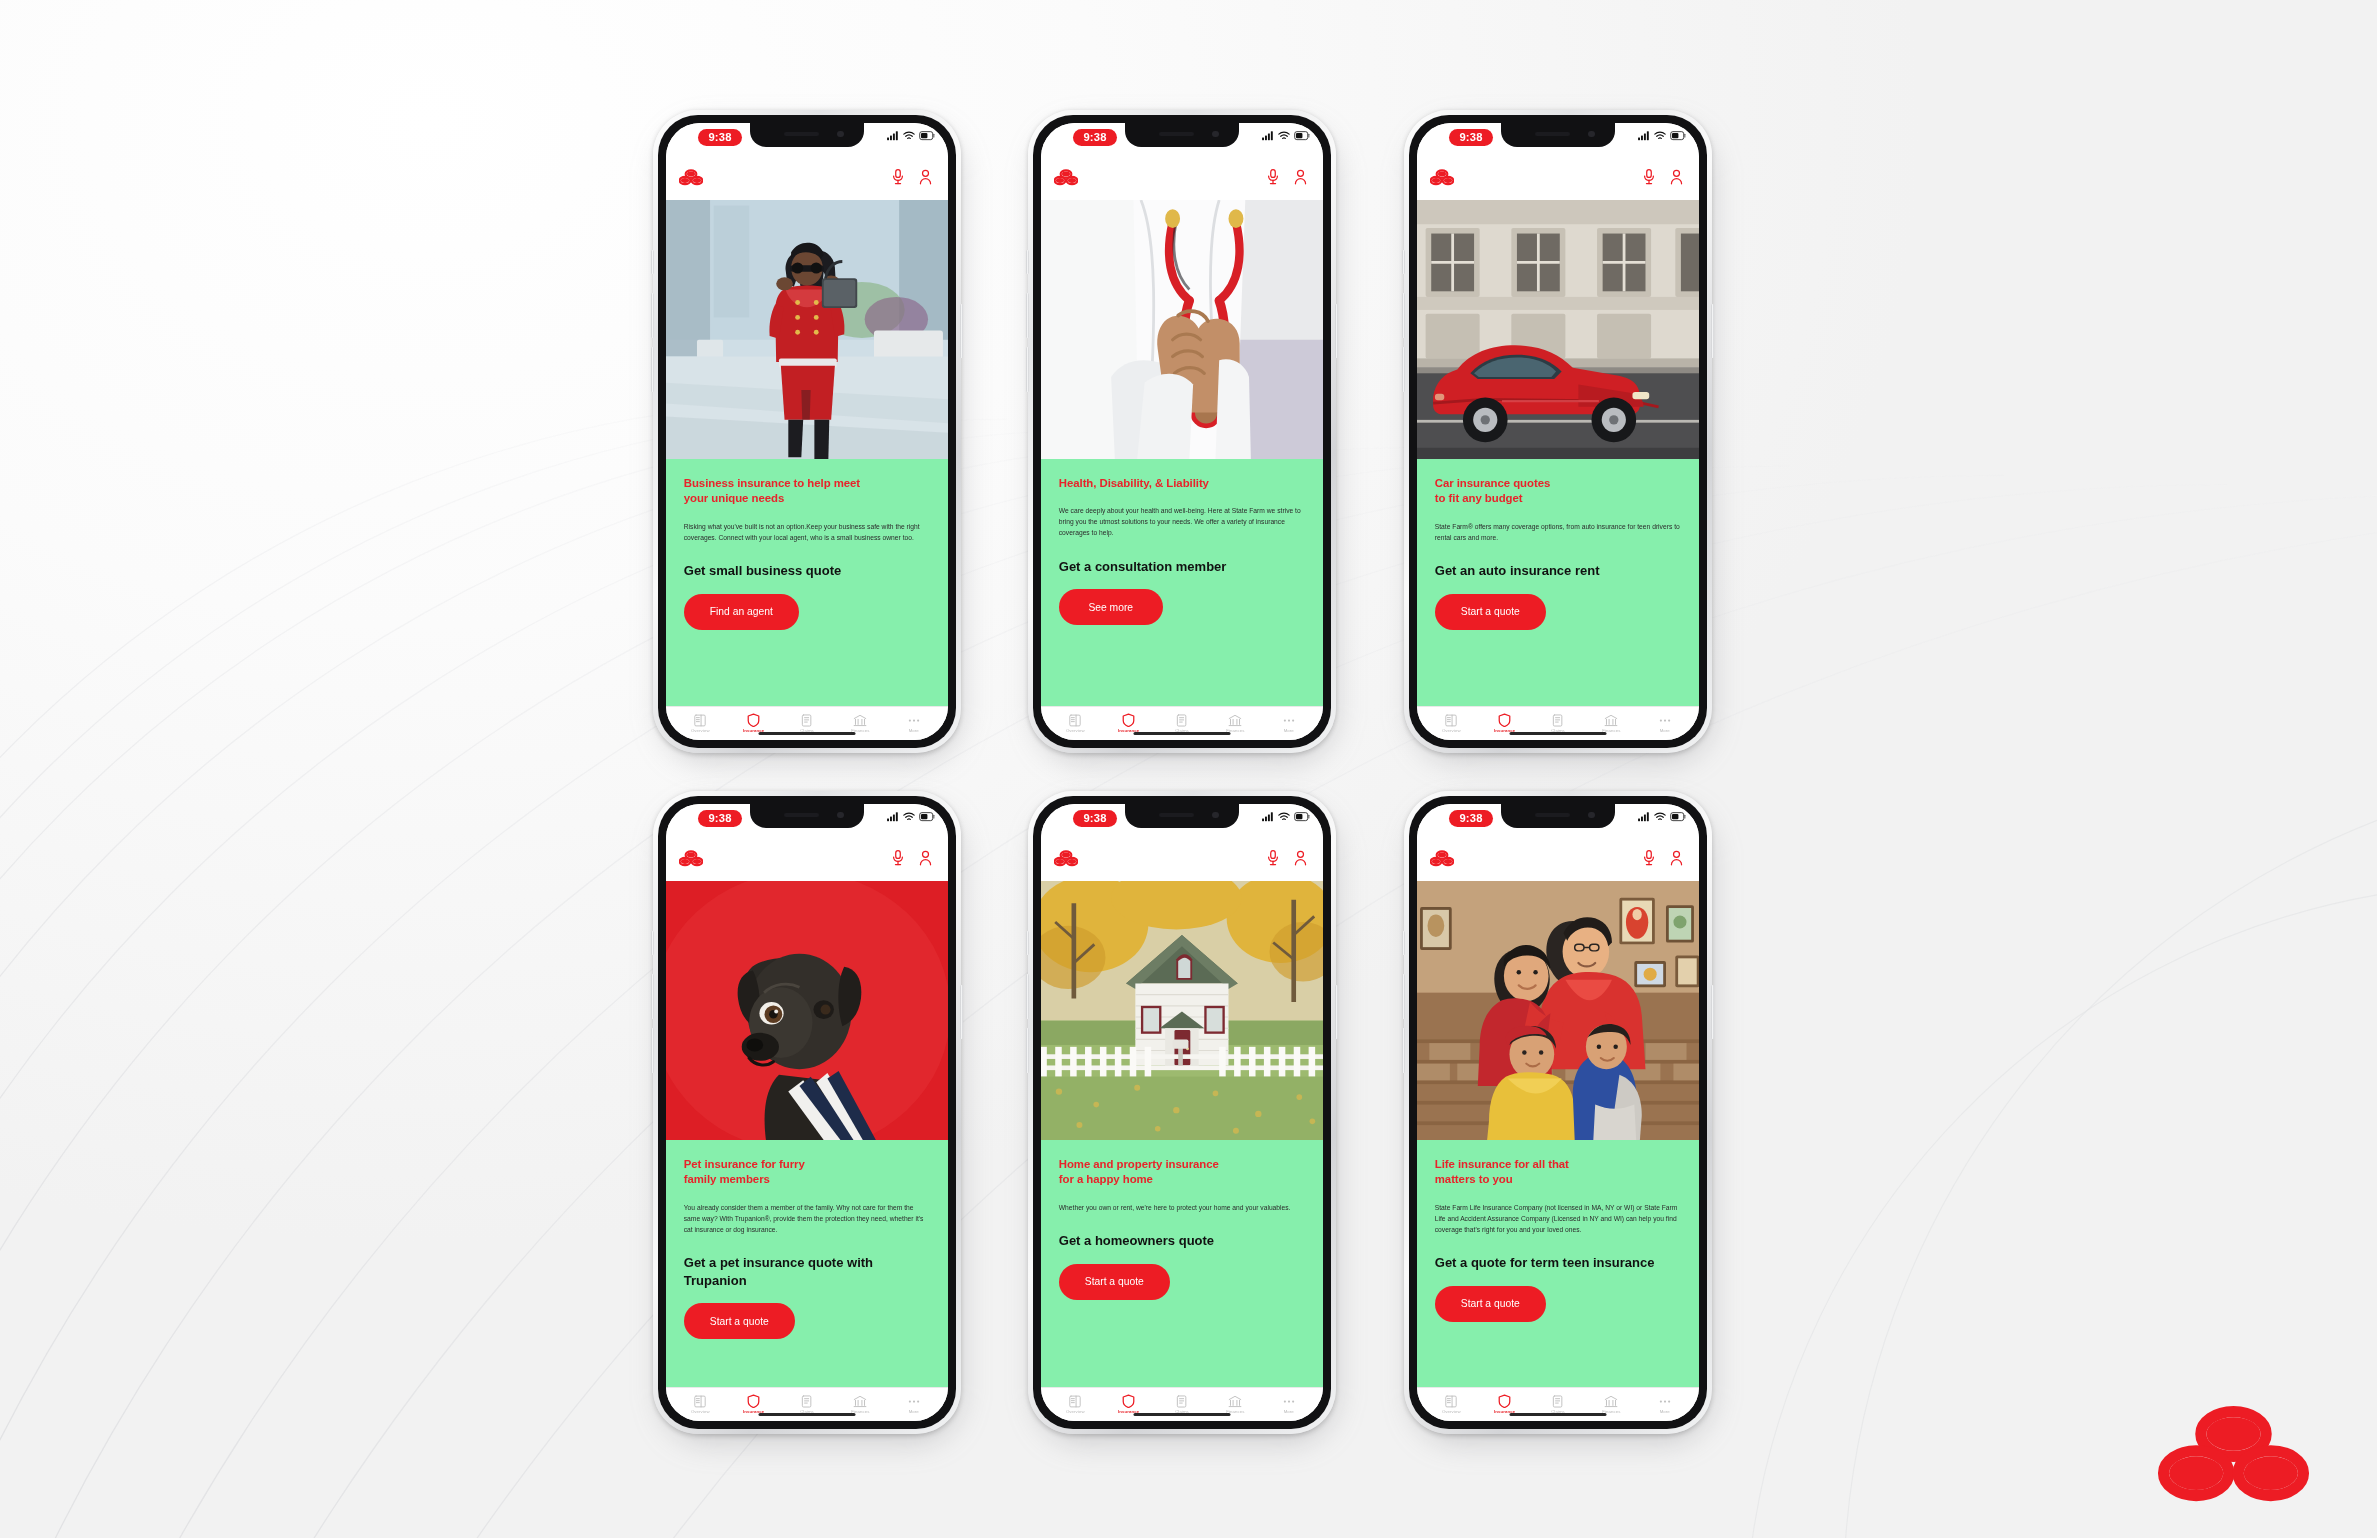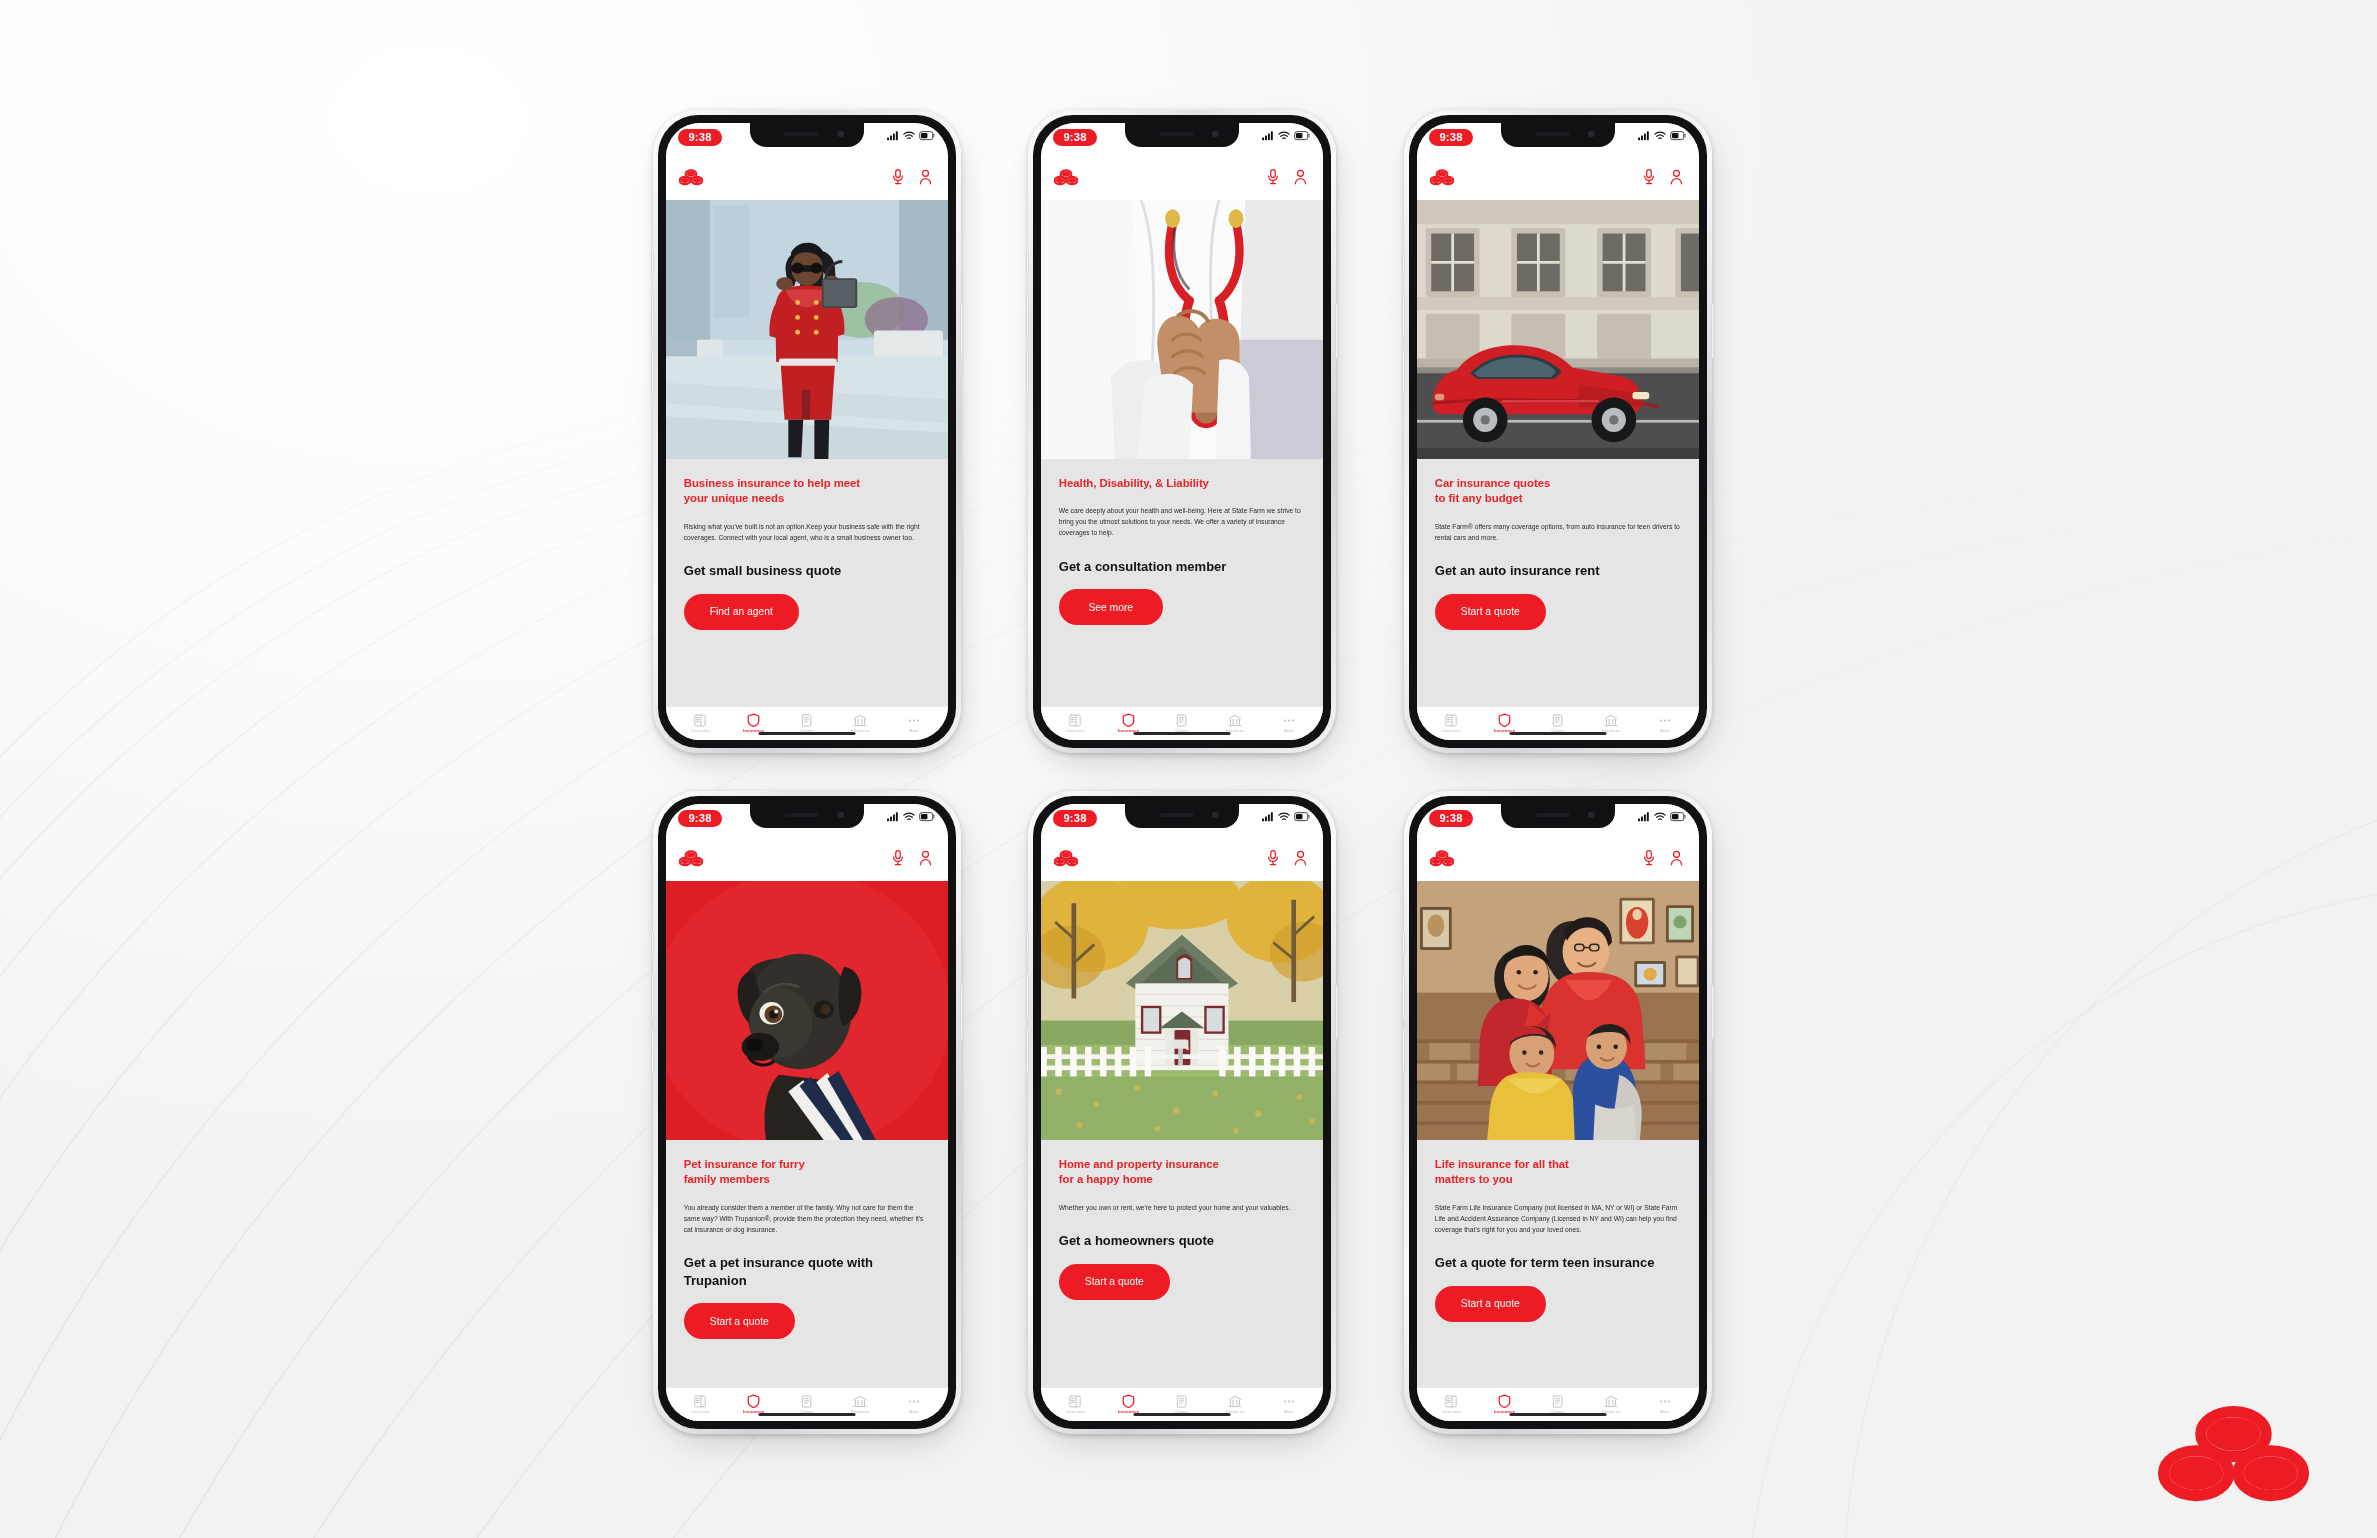--- a/index.html
+++ b/index.html
@@ -91,40 +91,41 @@
     background:#1b1b1f;
   }
   .time-pill{
     background:#ED1C24; color:#fff;
     font-size:11.2px; font-weight:bold;
     border-radius:10.3px;
     padding:1.9px 10.3px 2.8px 10.3px;
     line-height:1.1;
     letter-spacing:0.2px;
     z-index:7;
+    margin-left:20px;
   }
   .status-icons{ display:flex; align-items:center; gap:3.7px; margin-top:2.8px; z-index:7; }
 
   
   .appheader{
     flex:0 0 43px; height:43px; background:#fff;
     display:flex; align-items:center; justify-content:space-between;
     padding:0 16px 0 13px;
   }
   .hdr-right{ display:flex; align-items:center; gap:15px; }
 
   
   .hero{ position:relative; width:100%; flex:0 0 259px; overflow:hidden; }
   .hero svg{ display:block; width:100%; height:100%; }
 
   
   .content{
     flex:1 1 auto;
     padding:17px 17.7px 0 17.7px;
-    background:#e5e5e5;
+    background:#86efac;
     display:flex; flex-direction:column;
   }
   .headline{
     color:#E8232A; font-weight:bold; font-size:11.4px;
     line-height:1.35; letter-spacing:-0.05px;
     white-space:pre-line;
   }
   .body-copy{
     margin-top:15px;
     color:#2b2b2b; font-size:6.7px; line-height:1.62;

